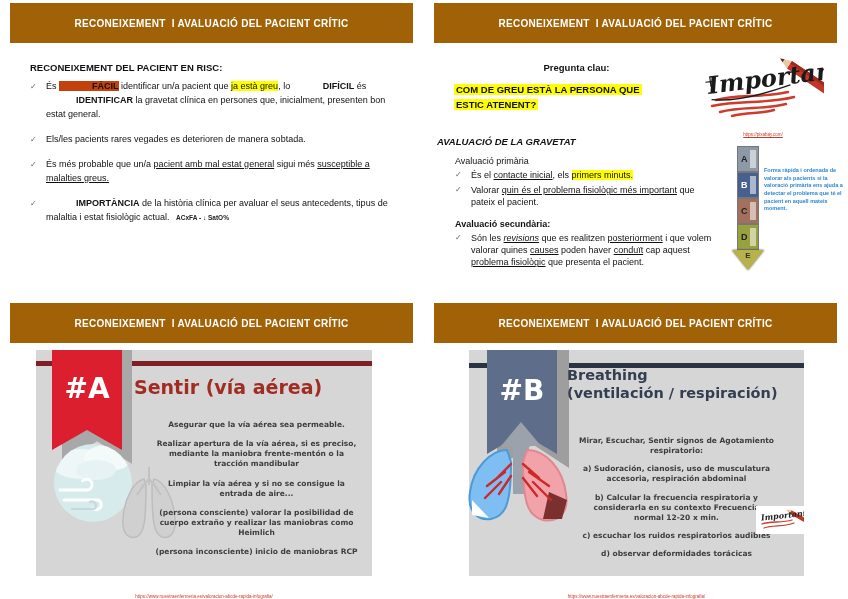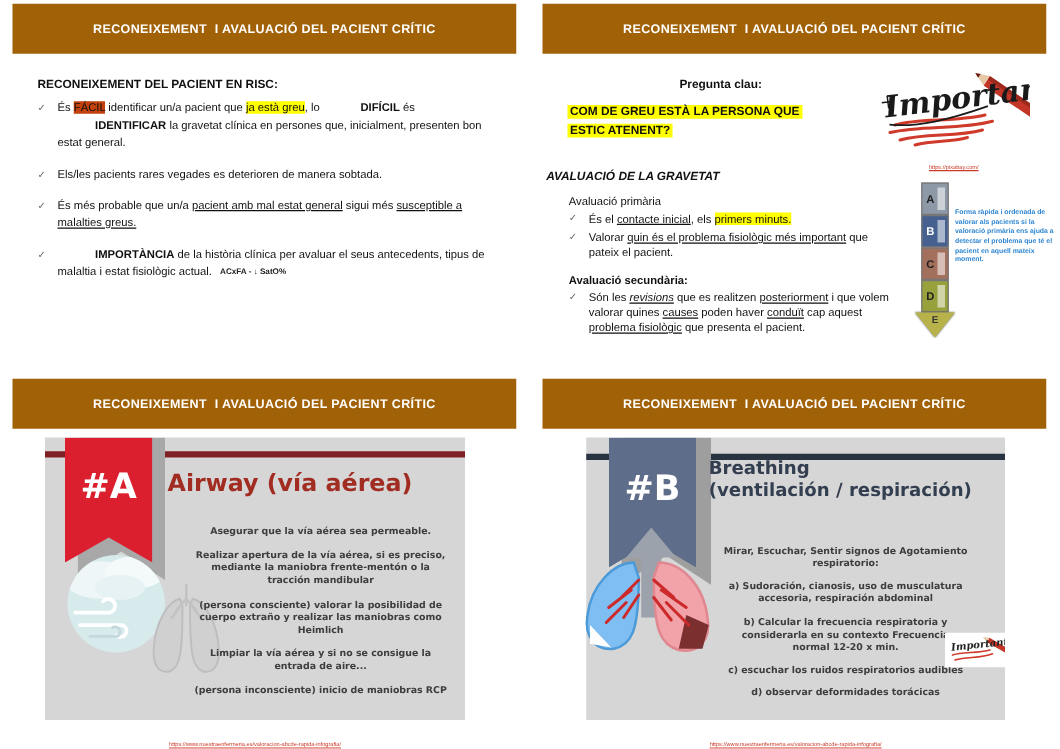--- a/index.html
+++ b/index.html
@@ -14,21 +14,21 @@
   .banner span { color:#fff; font-weight:bold; font-size:10px; letter-spacing:.3px; white-space:pre; }
 
   
   .bullet { display:flex; gap:7px; }
   .check { color:#666; flex:0 0 9px; font-size:8px; padding-top:1px; }
   .btext { flex:1; }
   .seg-b { font-weight:bold;margin-left:30px; }
   .seg-u { text-decoration:underline; }
   .seg-ui { text-decoration:underline; font-style:italic; }
   .seg-hl { background:#ffff00; }
-  .seg-hlb { background:#c2410c; font-weight:normal; }
+  .seg-hlb { background:#c2410c; font-weight:bold;padding-left:33px; }
 
   
   .s1-heading { position:absolute; left:30px; top:62px; font-weight:bold; font-size:9.5px; }
   .s1-bullets { position:absolute; left:30px; top:80px; width:368px; font-size:9px; line-height:1.55; }
   .s1-bullets .bullet { margin-bottom:11px; }
   .s1-footnote { position:absolute; left:30px; top:214px; width:345px; text-align:center;
                  font-weight:bold; font-size:6.5px; color:#222; }
 
   
   .s2-pregunta { position:absolute; left:30px; top:62px; width:245px; text-align:center;
@@ -198,21 +198,21 @@
 
   <div class="slide" id="s3">
     <div class="banner">
       <span>RECONEIXEMENT  I AVALUACIÓ DEL PACIENT CRÍTIC</span>
     </div>
     <div class="graybox">
       <div class="topbar"></div>
       <div class="ribbon-shadow"></div>
       <div class="ribbon"></div>
       <div class="badge">#A</div>
-      <div class="ig-title">Airway (vía aérea)</div>
+      <div class="ig-title">Sentir (vía aérea)</div>
 
       <svg class="wind-svg" width="82" height="82" viewBox="0 0 82 82">
         <defs>
             <clipPath id="cw">
               <circle cx="41" cy="41" r="39"></circle>
             </clipPath>
           </defs>
         <circle cx="41" cy="41" r="39" fill="#d7eaec"></circle>
         <g clip-path="url(#cw)">
           <ellipse cx="28" cy="22" rx="28" ry="15" fill="#eef6f7"></ellipse>
@@ -234,22 +234,22 @@
           <path d="M36,14 C46,16 56,34 57,54 C58,68 52,74 44,72 C36,69 34,58 34,20 Z"></path>
         </g>
         <g fill="none" stroke="#c2c2c2" stroke-width="2">
           <path d="M31,2 v18 M31,14 l-8,9 M31,14 l8,9 M26,20 l-7,10 M36,20 l7,10"></path>
         </g>
       </svg>
 
       <div class="iglines">
           <div class="igline">Asegurar que la vía aérea sea permeable.</div>
           <div class="igline">Realizar apertura de la vía aérea, si es preciso, mediante la maniobra frente-mentón o la tracción mandibular</div>
+          <div class="igline">Limpiar la vía aérea y si no se consigue la entrada de aire...</div>
           <div class="igline">(persona consciente) valorar la posibilidad de cuerpo extraño y realizar las maniobras como Heimlich</div>
-          <div class="igline">Limpiar la vía aérea y si no se consigue la entrada de aire...</div>
           <div class="igline">(persona inconsciente) inicio de maniobras RCP</div>
         </div>
     </div>
     <div class="src-link">
       <a class="redlink">https://www.nuestraenfermeria.es/valoracion-abcde-rapida-infografia/</a>
     </div>
   </div>
 
   <div class="slide" id="s4">
     <div class="banner">

